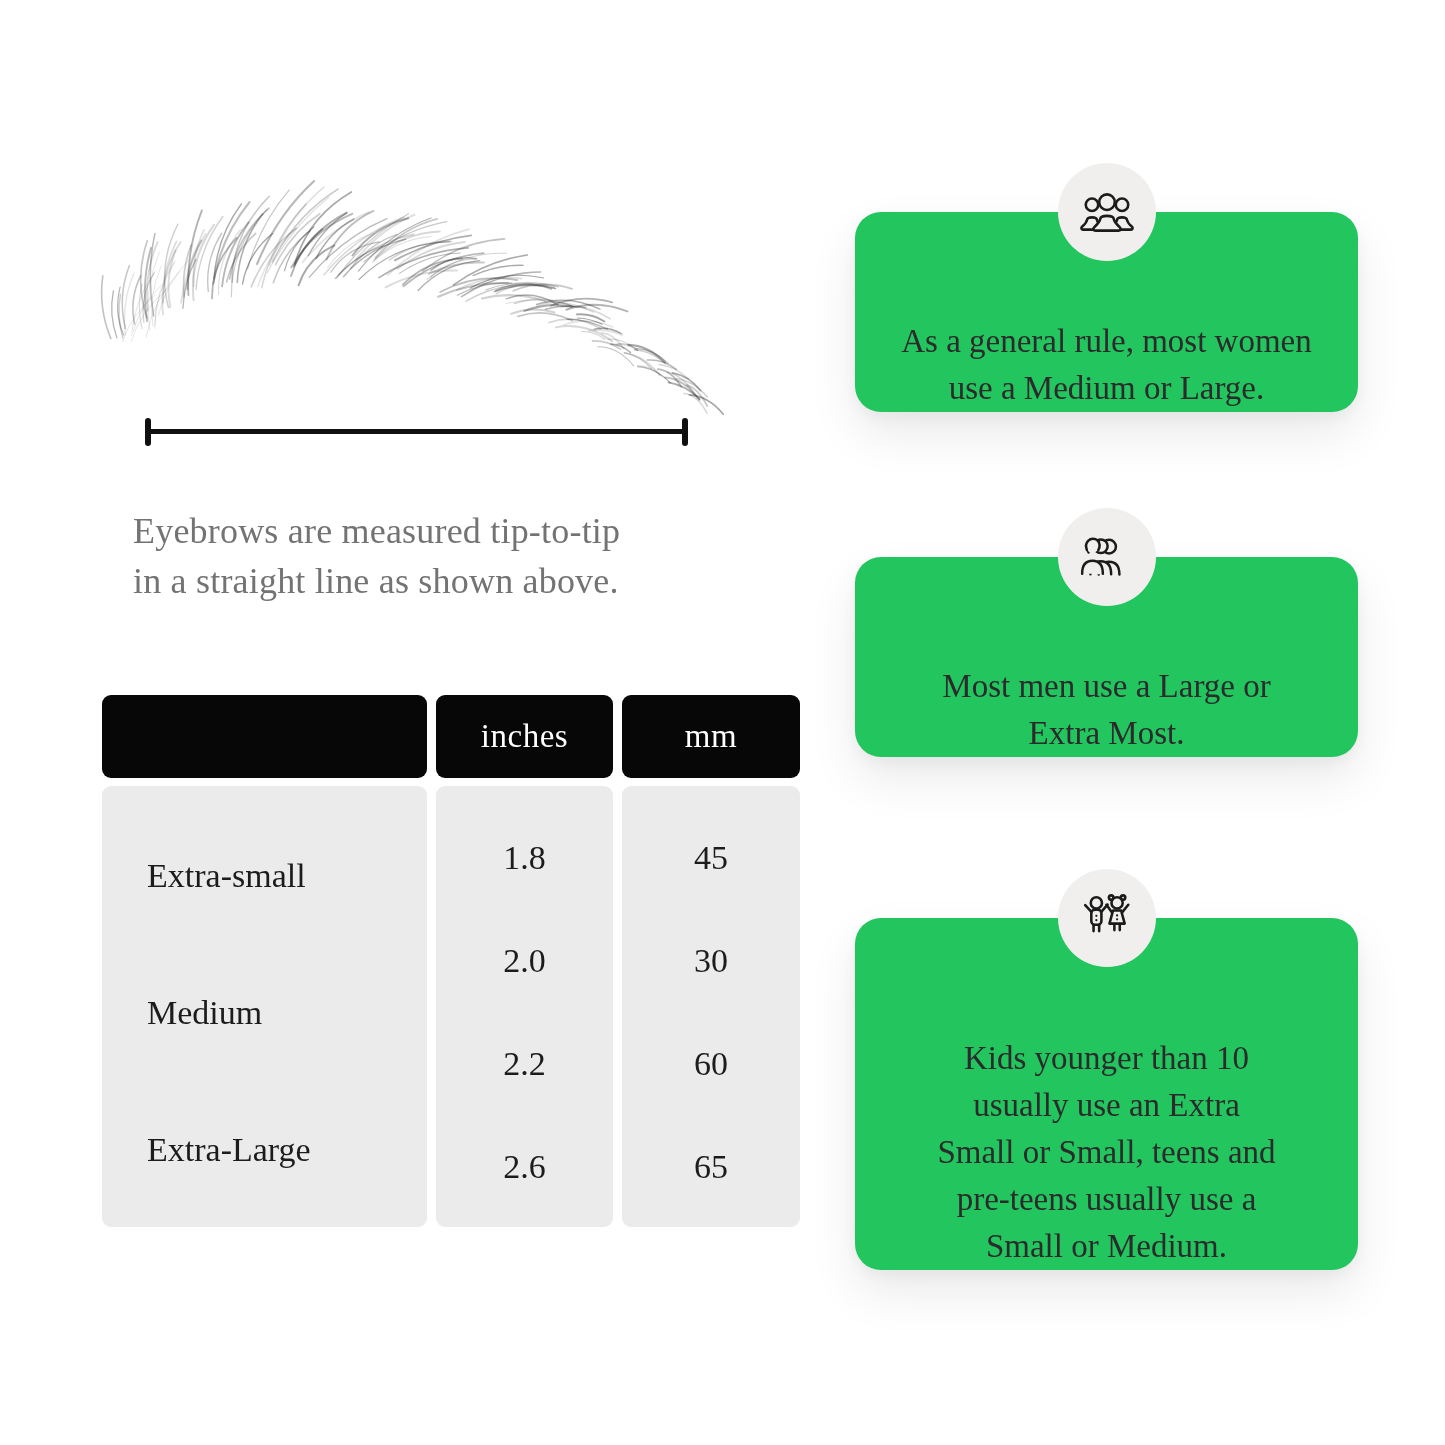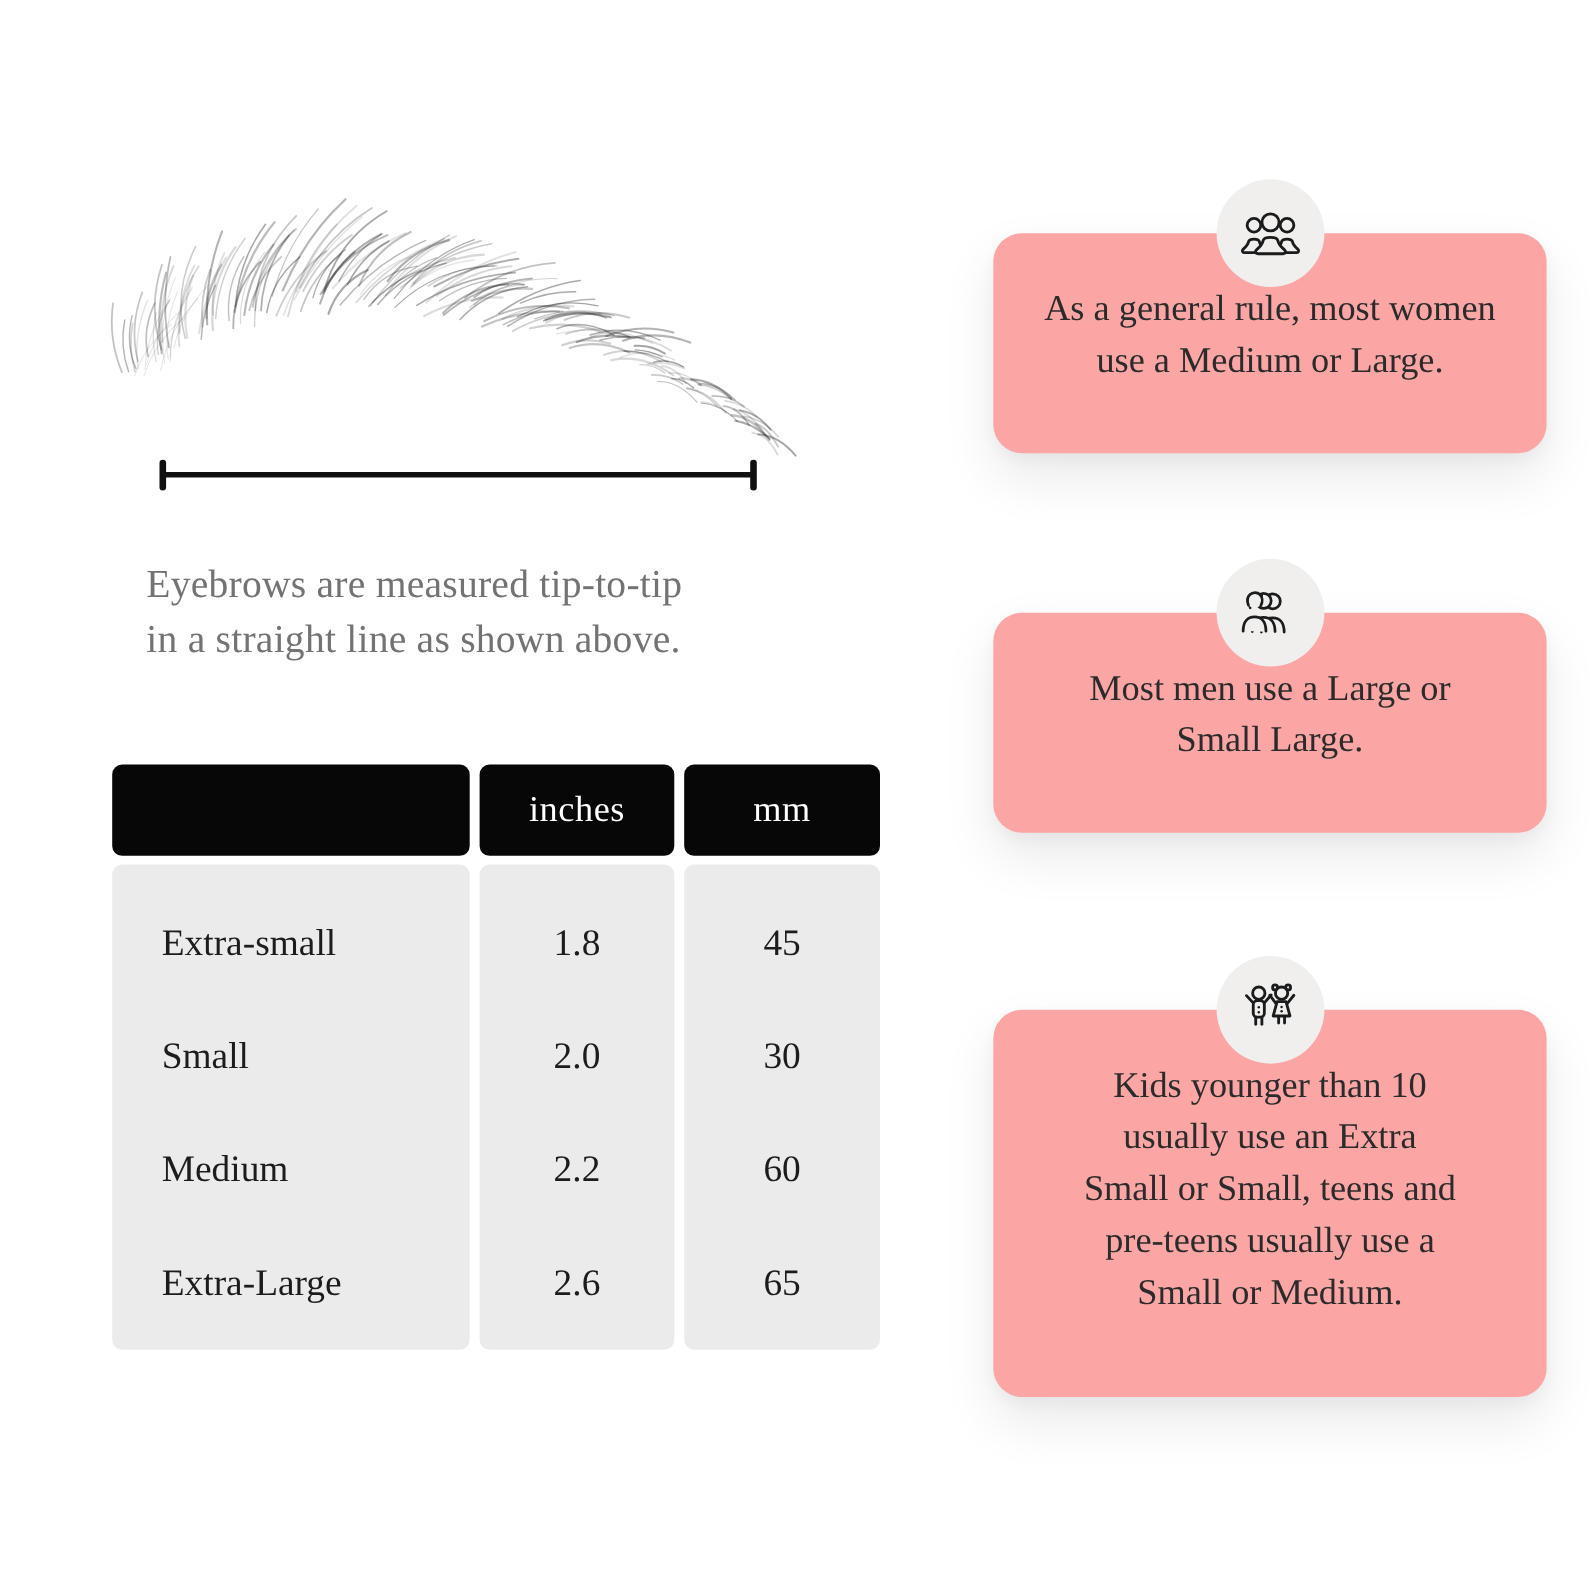--- a/index.html
+++ b/index.html
@@ -28,24 +28,24 @@
     display:flex;align-items:center;justify-content:center;font-size:33px;letter-spacing:.5px;
   }
   .t-body{margin-top:8px;}
   .t-col{background:#ebebeb;border-radius:9px;height:441px;display:flex;flex-direction:column;
          padding:21px 0 9px;box-sizing:border-box;}
   .t-cell{flex:1;display:flex;align-items:center;font-size:34px;color:#1c1c1c;}
   .t-col.labels .t-cell{padding-left:45px;}
   .t-col.nums .t-cell{justify-content:center;}
   
   .card{
-    position:absolute;left:855px;width:503px;background:#fca5a5;border-radius:26px;
+    position:absolute;left:855px;width:503px;background:#22c55e;border-radius:26px;
     box-shadow:0 22px 48px rgba(0,0,0,0.085),0 6px 14px rgba(0,0,0,0.04);
-    display:flex;align-items:flex-start;justify-content:center;
-    padding-top:46px;box-sizing:border-box;margin-left:48px;
+    display:flex;align-items:flex-end;justify-content:center;
+    padding-top:46px;box-sizing:border-box;
   }
   .card.c1{top:212px;height:200px;}
   .card.c2{top:557px;height:200px;}
   .card.c3{top:918px;height:352px;}
   .card-text{
     width:460px;text-align:center;font-size:33px;line-height:47px;color:#2b2b2b;white-space:pre-line;
   }
   .badge{
     position:absolute;top:-49px;left:50%;transform:translateX(-50%);
     width:98px;height:98px;border-radius:50%;background:#f0efee;
@@ -232,21 +232,20 @@
 
 <div class="size-table">
   <div class="t-head">
     <div class="th"></div>
     <div class="th">inches</div>
     <div class="th">mm</div>
   </div>
   <div class="t-body">
     <div class="t-col labels">
       <div class="t-cell">Extra-small</div>
-      <div class="t-cell">Small</div>
       <div class="t-cell">Medium</div>
       <div class="t-cell">Extra-Large</div>
     </div>
     <div class="t-col nums">
       <div class="t-cell">1.8</div>
       <div class="t-cell">2.0</div>
       <div class="t-cell">2.2</div>
       <div class="t-cell">2.6</div>
     </div>
     <div class="t-col nums">
@@ -284,21 +283,21 @@
         <circle cx="22" cy="12.6" r="6.6" fill="#f0efee"></circle>
         <path d="M12,39.6 c0,-8.5 4,-12.5 10,-12.5 c6,0 10,4 10,12.5" fill="#f0efee"></path>
         <path d="M20.2,8.2 c-2.2,-2.2 -6.6,-1.8 -8.8,0.6 c-2.3,2.4 -2.6,6.3 -1.2,9.9" fill="#f0efee"></path>
         <circle cx="14" cy="12.2" r="6.6" fill="#f0efee" stroke="none"></circle>
         <path d="M8.6,16.3 c-1.4,-3.6 -0.9,-7 1.4,-9.2 c2.4,-2.3 6.4,-2.4 8.7,-0.1 c2.3,2.3 2.6,6.2 0.9,9.5"></path>
         <path d="M4,39.2 c0,-8.5 4,-12.5 10,-12.5 c6,0 10,4 10,12.5" fill="#f0efee"></path>
       </g>
     </svg>
   </div>
   <div class="card-text">Most men use a Large or
-Small Large.</div>
+Extra Most.</div>
 </div>
 
 <div class="card c3">
   <div class="badge">
     <svg width="56" height="52" viewBox="0 0 50 46" fill="none" stroke="#1b1b1b" stroke-width="2.3" stroke-linejoin="round" stroke-linecap="round">
 
       <path d="M11.5,18 L5.5,11.5"></path>
       <path d="M19.5,18 L25.5,11"></path>
       <circle cx="15.5" cy="9.5" r="5" fill="#f0efee"></circle>
       <rect x="11" y="15.5" width="9" height="13.5" rx="3.2" fill="#f0efee"></rect>

